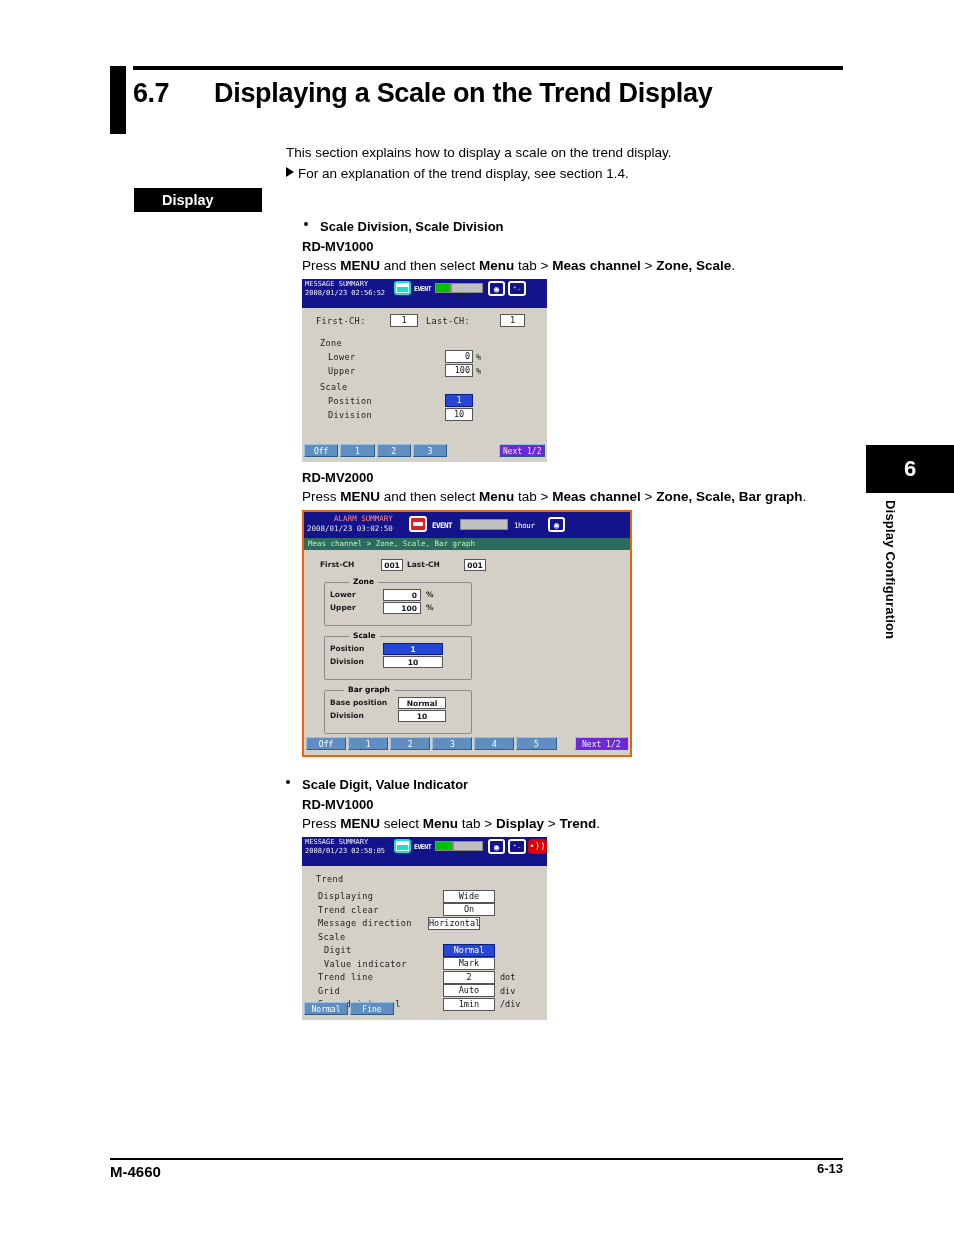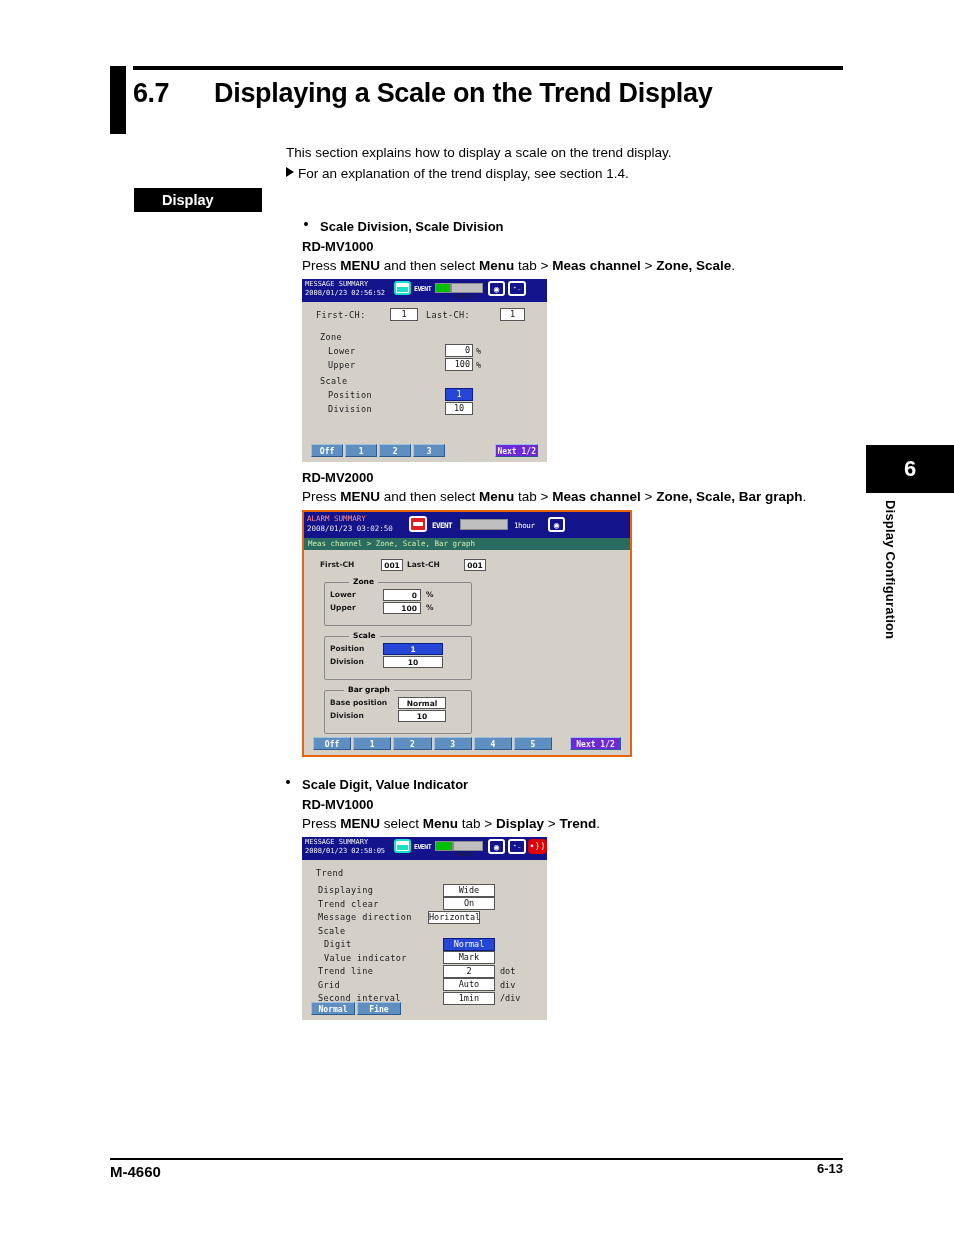--- a/index.html
+++ b/index.html
@@ -37,22 +37,22 @@
   .sub-model { position:absolute; font-size:13px; font-weight:bold; }
   .press-line { position:absolute; font-size:13.5px; white-space:nowrap; }
   .press-line b { font-weight:bold; }
 
   
   .dev { position:absolute; background:#d4d0c8; font-family:"DejaVu Sans Mono", monospace; }
   .dev.mv1000 { width:245px; height:183px; }
   .dev.mv2000 { width:330px; height:247px; border:2px solid #e8640a; }
 
   .dev-titlebar { background:#13138c; position:relative; width:100%; }
-  .mv1000 .dev-titlebar { height:23px;padding-left:14px; }
-  .mv2000 .dev-titlebar { height:26px; }
+  .mv1000 .dev-titlebar { height:29px;padding-left:14px; }
+  .mv2000 .dev-titlebar { height:26px;text-align:right; }
 
   .tb-name { position:absolute; left:3px; top:1px; color:#f0f0f0; font-size:7px; line-height:8.5px;
              letter-spacing:0px; white-space:nowrap; }
   .mv2000 .tb-name { color:#ff8a8a; font-size:7.5px; line-height:10px; top:2px; }
   .mv2000 .tb-name .ts { color:#e6e6e6; }
 
   
   .ic-msg { position:absolute; width:17px;height:14px; border:2px solid #19e0c8; border-radius:3px;
             background:#ffffff; }
   .ic-msg:after { content:""; position:absolute; left:1px; bottom:1px; right:1px; height:5px; background:#19e0c8;}
@@ -87,21 +87,21 @@
   .mv2000 .fld { font-size:7.5px; font-family:"DejaVu Sans", sans-serif; font-weight:bold; height:12px; line-height:11px;}
   .unit { position:absolute; font-size:8.5px; color:#1a1a1a; }
   .mv2000 .unit { font-size:7.5px; font-weight:bold; font-family:"DejaVu Sans", sans-serif;}
 
   
   .grp { position:absolute; border:1px solid #8a8a8a; border-radius:2px; }
   .grp-cap { position:absolute; background:#d4d0c8; font-size:7.5px; font-weight:bold; padding:0 4px;
              font-family:"DejaVu Sans", sans-serif; }
 
   
-  .fkbar { position:absolute; left:0; width:100%; display:flex; gap:2px; padding:0 9px;font-weight:bold; }
+  .fkbar { position:absolute; left:0; width:100%; display:flex; gap:2px; padding:0 2px; }
   .fk { background:#5f8fc0; color:#ffffff; font-size:8px; text-align:center; height:13px; line-height:13px;
         border-top:1px solid #9cc0e0; border-left:1px solid #9cc0e0; border-right:1px solid #2d5c8c;
         border-bottom:1px solid #2d5c8c; flex:1; }
   .fk.next { background:#6d28d9; flex:1.35; color:#f0f0f0;margin-left:16px; }
   .fk.blank { background:transparent; border:none; }
 
   
   .chap-tab { position:absolute; left:866px; top:445px; width:88px; height:48px; background:#000; }
   .chap-num { position:absolute; left:0; top:0; width:88px; height:48px; color:#fff; font-size:22px;
               font-weight:bold; display:flex; align-items:center; justify-content:center; }

